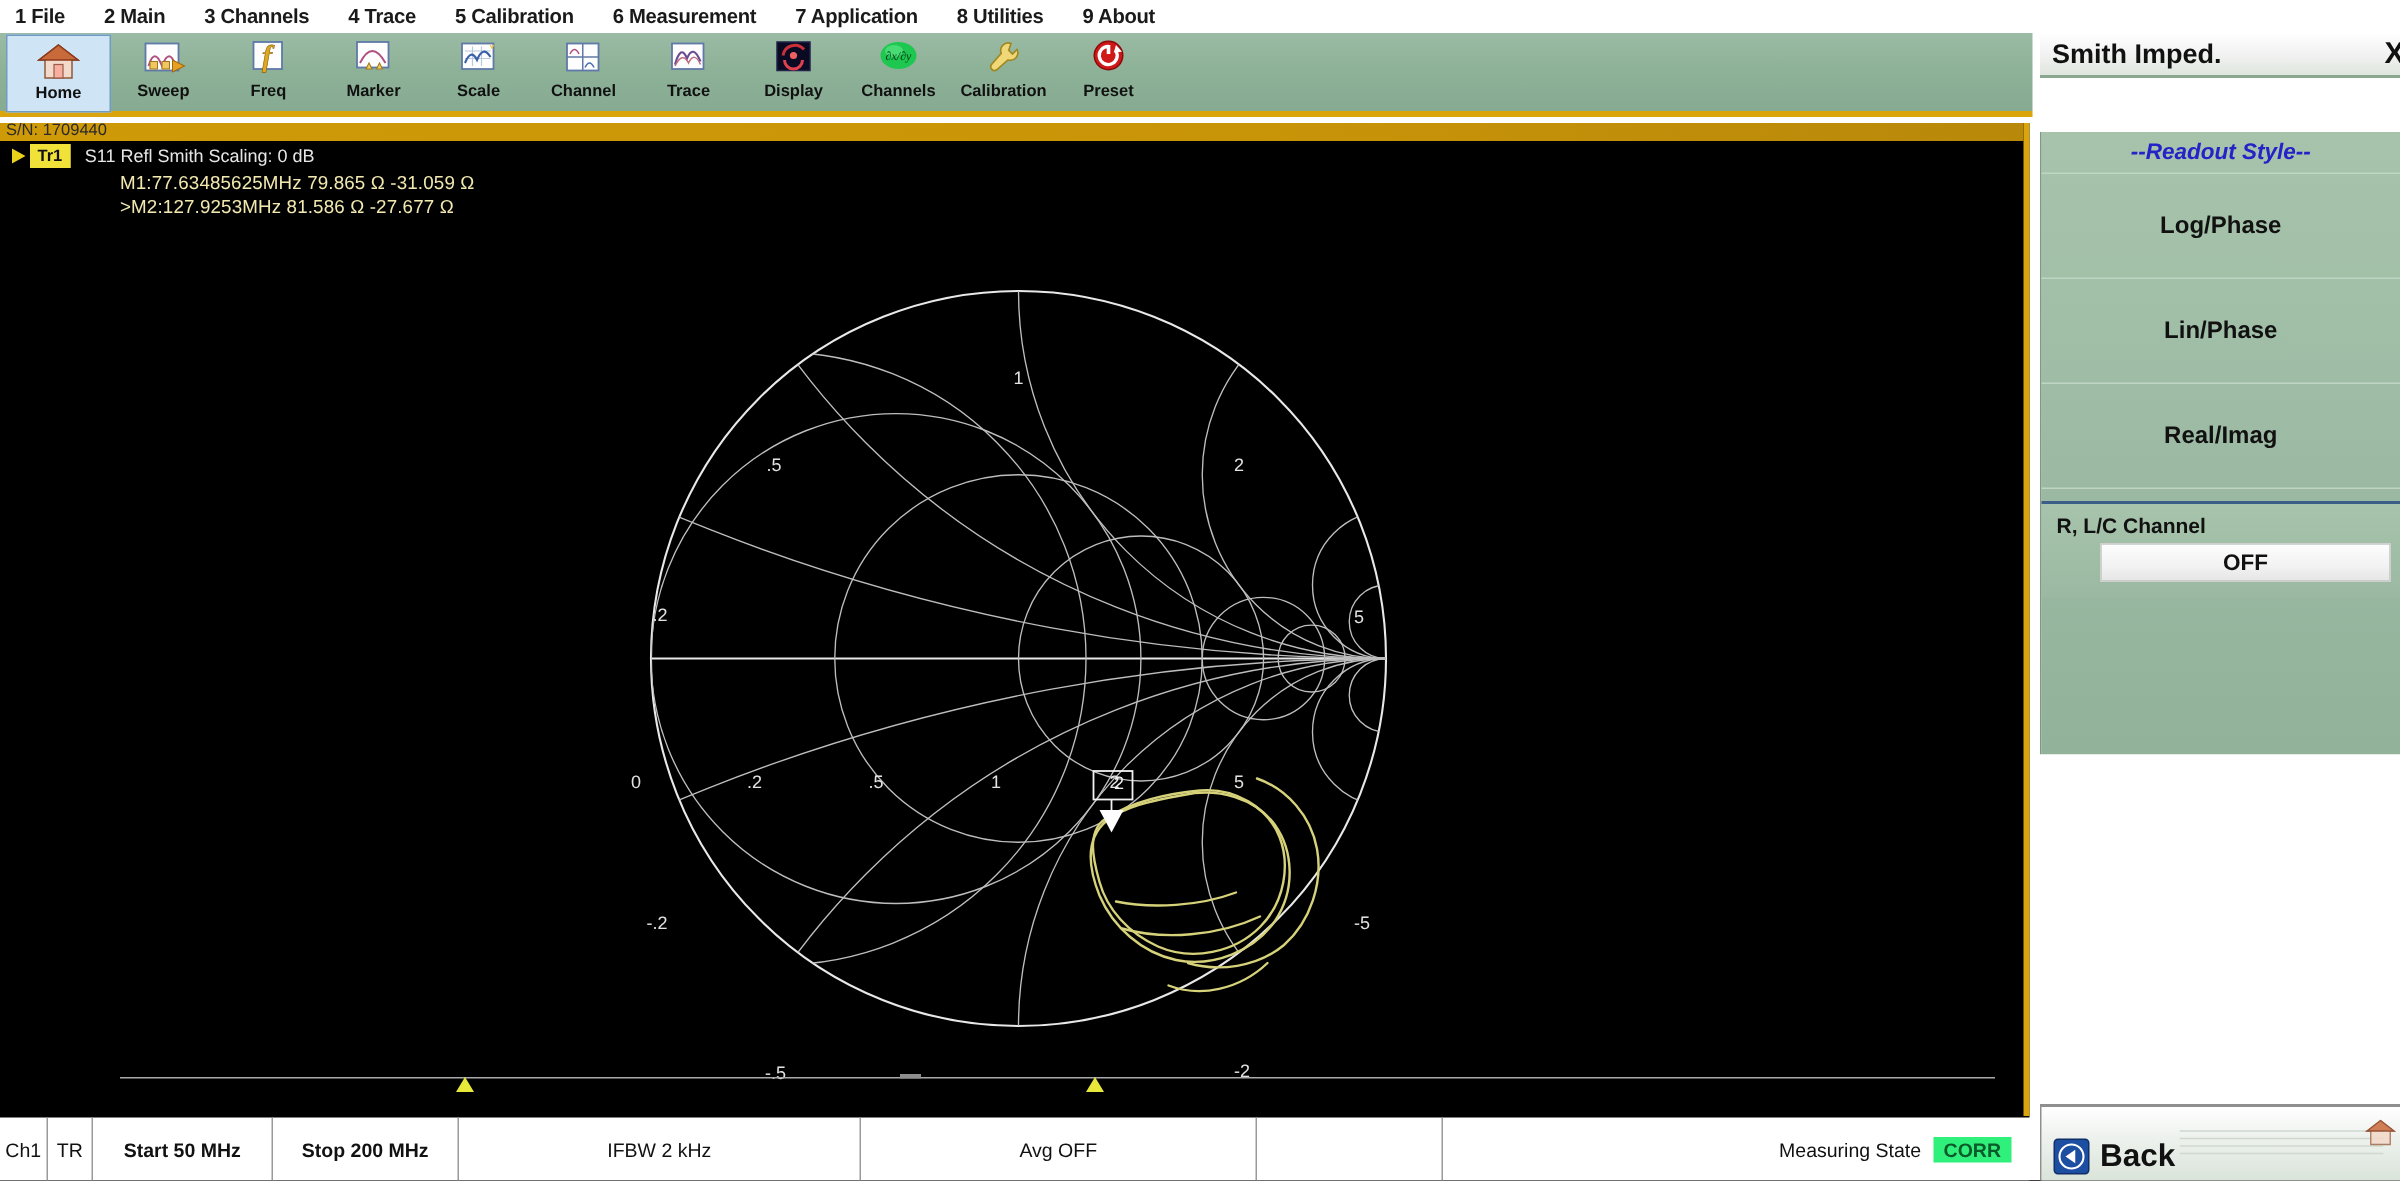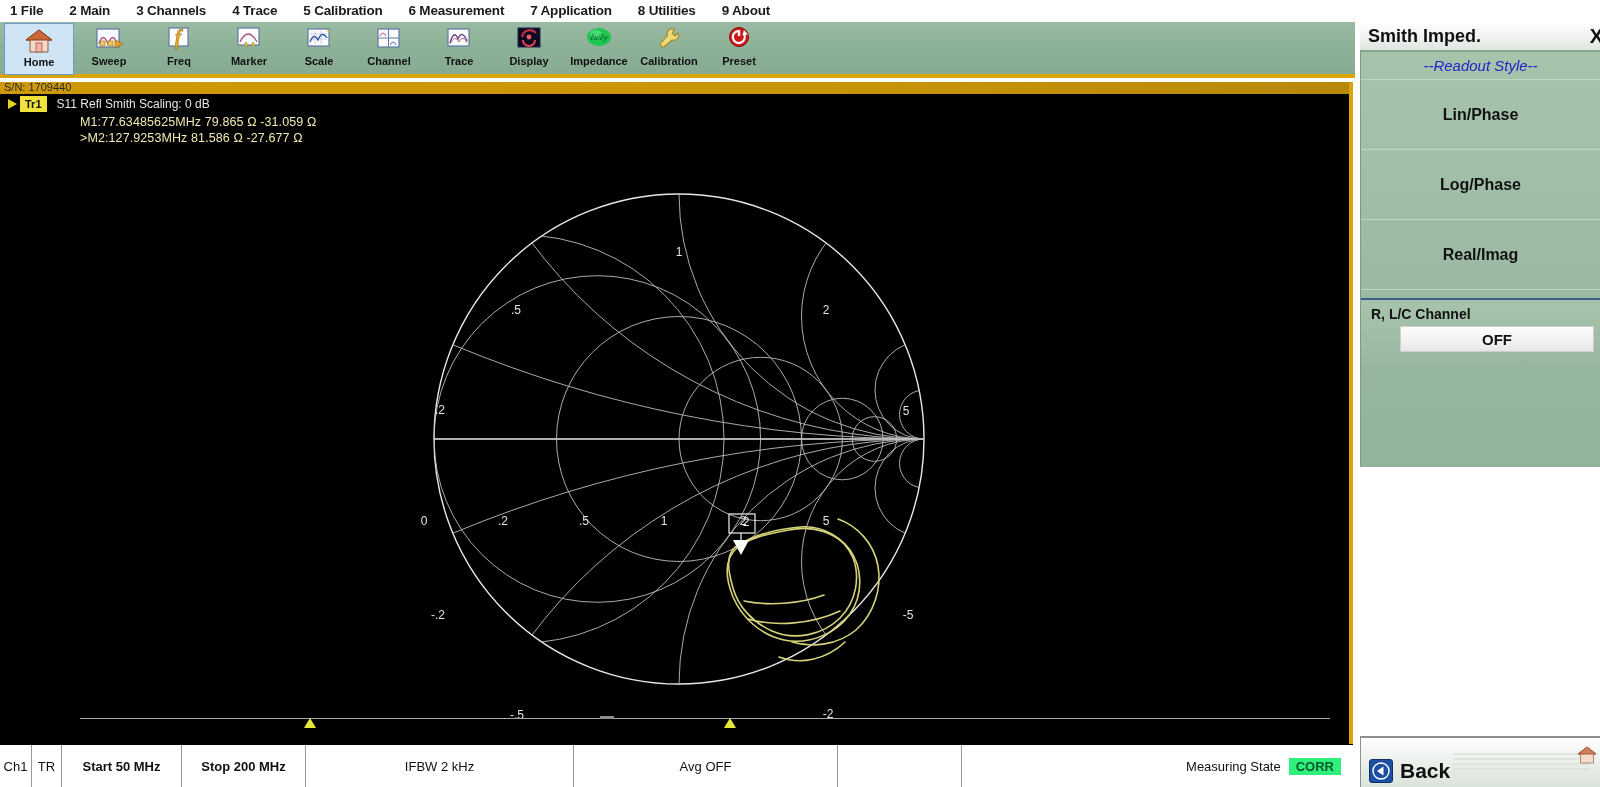--- a/index.html
+++ b/index.html
@@ -118,22 +118,23 @@
   .sb-title { font-size:18px; font-weight:bold; color:#111; margin-left:8px; }
   .sb-x { position:absolute; right:-3px; top:3px; font-size:20px; font-weight:bold; color:#111; }
 
   .sb-body {
     width:240px; height:415px;
     background:linear-gradient(180deg,#a7c3ac 0%,#9dbba4 50%,#93b29a 100%);
     border-left:1px solid #7e9a84;
   }
   .sb-section-title {
     height:28px; display:flex; align-items:center; justify-content:center;
-    color:#2323c8; font-weight:normal; font-style:italic; font-size:15px;
+    color:#2323c8; font-weight:bold; font-style:italic; font-size:15px;
     border-bottom:1px solid #bed6c3;
+    margin-top:36px;
   }
   .sb-menu-btn {
     height:70px; display:flex; align-items:center; justify-content:center;
     color:#111; font-weight:bold; font-size:16px;
     border-bottom:1px solid #bed6c3;
   }
   .sb-radio-btn {
     height:62px; margin:6px 6px 0 6px;
     display:flex; align-items:center;
     background:linear-gradient(180deg,#e9efe9 0%,#b9cfbd 22%,#a3c0a9 100%);
@@ -294,21 +295,21 @@
     </div>
 
     <div class="tb-btn">
       <span class="tb-icon">
         <svg width="30" height="28" viewBox="0 0 30 28">
           <ellipse cx="15" cy="11" rx="12" ry="9" fill="#1ec850"></ellipse>
           <ellipse cx="12" cy="8" rx="6" ry="4" fill="#62e88a" opacity="0.6"></ellipse>
           <text x="15" y="14" font-family="Liberation Serif, serif" font-size="8" font-style="italic" fill="#0a3a18" text-anchor="middle">∂x/∂y</text>
         </svg>
       </span>
-      <span class="tb-label">Impedance</span>
+      <span class="tb-label">Channels</span>
     </div>
 
     <div class="tb-btn">
       <span class="tb-icon">
         <svg width="30" height="28" viewBox="0 0 30 28">
           <path d="M20 3 a5 5 0 0 0 -6.5 6.5 L7 17 a2.5 2.5 0 0 0 3.5 3.5 l7.5 -6.5 A5 5 0 0 0 24 7 l-3 3 -2.5 -2.5 z" fill="#f0d878" stroke="#a08820" stroke-width="1.1"></path>
         </svg>
       </span>
       <span class="tb-label">Calibration</span>
     </div>
@@ -459,22 +460,22 @@
 
     <div class="sb-head">
       <span class="sb-title">Smith Imped.</span>
       <span class="sb-x">X</span>
     </div>
 
     <div class="sb-body">
 
       <div class="sb-section-title">--Readout Style--</div>
 
+      <div class="sb-menu-btn">Log/Phase</div>
       <div class="sb-menu-btn">Lin/Phase</div>
-      <div class="sb-menu-btn">Log/Phase</div>
       <div class="sb-menu-btn">Real/Imag</div>
 
 
       <div class="sb-group">
         <div class="sb-group-title">R, L/C Channel</div>
         <div class="sb-value-box">OFF</div>
       </div>
     </div>
 
     <div class="sb-blank"></div>

